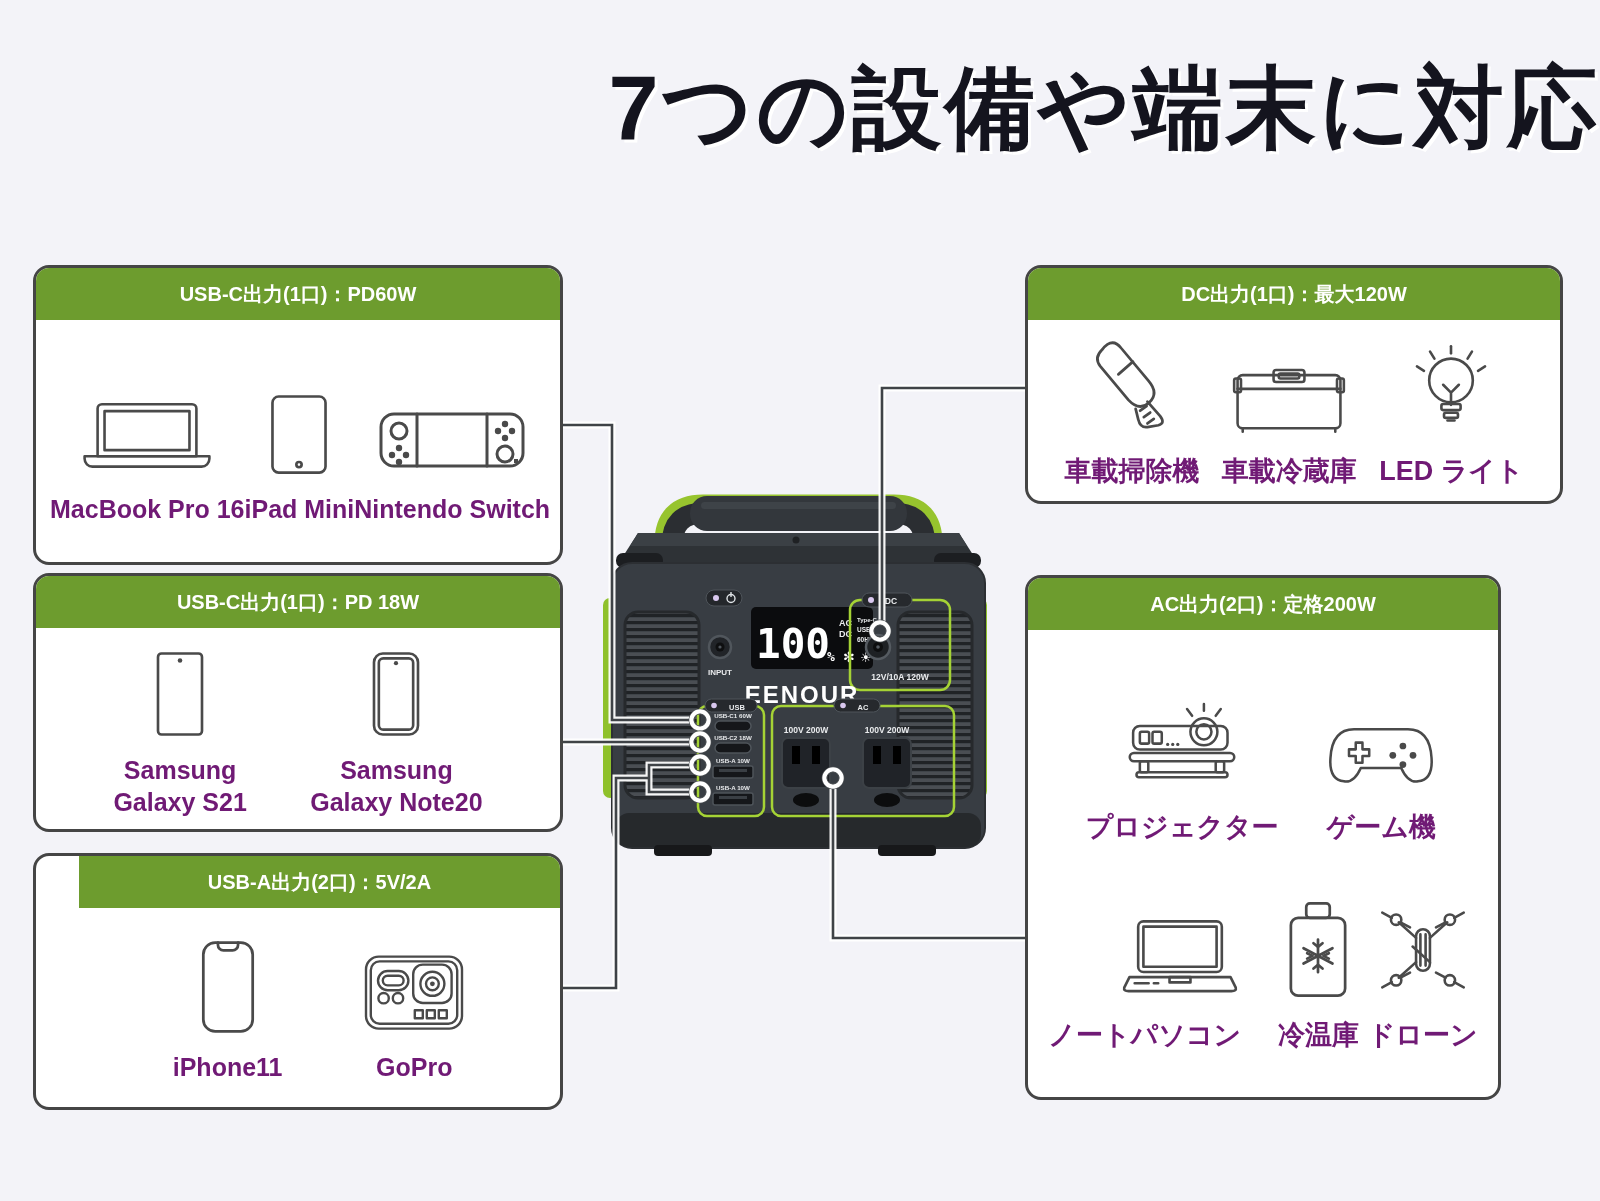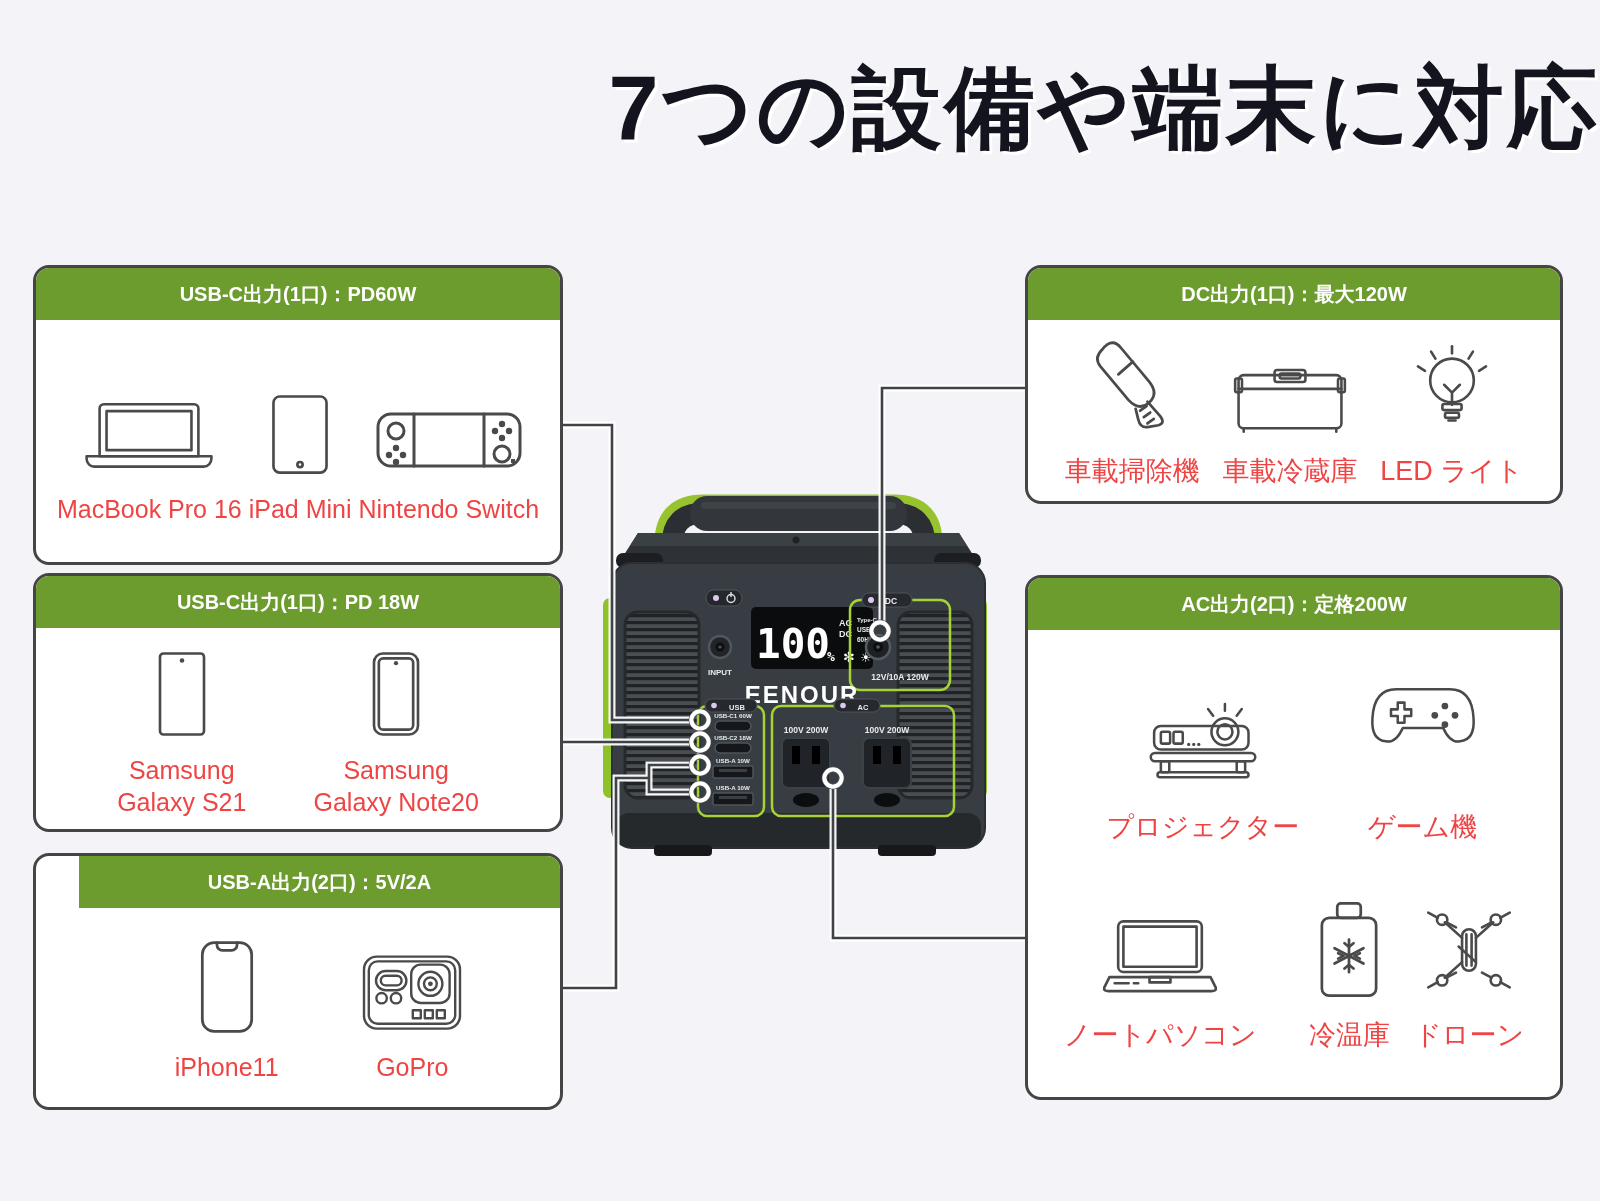--- a/index.html
+++ b/index.html
@@ -23,21 +23,21 @@
     text-align:center;height:52px;line-height:52px;flex:0 0 auto;white-space:nowrap;
   }
   .box-body{
     flex:1;display:flex;align-items:center;justify-content:space-evenly;padding:0 14px;
   }
   .box-body.rows{flex-direction:column;justify-content:space-evenly;align-items:stretch;padding:6px 14px;}
   .row{display:flex;align-items:center;justify-content:space-evenly;}
   .device{display:flex;flex-direction:column;align-items:center;justify-content:flex-end;gap:16px;height:168px;}
   .device .icon{display:flex;align-items:flex-end;justify-content:center;}
   .device-label{
-    font-size:25px;color:#ef4444;font-weight:400;text-align:center;line-height:1.28;white-space:nowrap;
+    font-size:25px;color:#701a75;font-weight:700;text-align:center;line-height:1.28;white-space:nowrap;
   }
   .right .device-label{font-size:27px;}
   .ic{stroke:#4a4a4a;stroke-width:3;fill:none;stroke-linecap:round;stroke-linejoin:round;}
   .ic .fillpart{fill:#4a4a4a;stroke:none;}
   .ic .icotext{fill:#4a4a4a;stroke:none;font-weight:700;font-family:"Liberation Sans",sans-serif;}
   #product-wrap{position:absolute;left:606px;top:495px;width:378px;height:368px;z-index:2;}
   #connector-overlay{position:absolute;left:0;top:0;width:1600px;height:1201px;z-index:3;pointer-events:none;}
   .conn-shadow{stroke:#ffffff;stroke-width:7;fill:none;opacity:.95;}
   .conn{stroke:#3f4347;stroke-width:2.6;fill:none;}
   .ring-outer{fill:none;stroke:#4b4f52;stroke-width:1;}
@@ -199,21 +199,21 @@
           <path d="M79 11 l-5 8"></path>
           <path d="M16 28 l8 5"></path>
           <path d="M94 28 l-8 5"></path>
         </svg>
       </span>
       <div class="device-label">LED ライト</div>
     </div>
   </div>
 </div>
 
-<div class="box right" style="left:1025px;top:575px;width:538px;height:525px;">
+<div class="box right" style="left:1025px;top:575px;width:476px;height:525px;">
   <div class="box-header">AC出力(2口)：定格200W</div>
   <div class="box-body rows">
     <div class="row">
       <div class="device" style="height:170px;">
         <span class="icon">
           <svg class="ic" width="118" height="94" viewBox="0 0 140 110">
             <path d="M96 4 v8 M76 10 l6 8 M116 10 l-6 8"></path>
             <rect x="12" y="30" width="112" height="28" rx="8"></rect>
             <circle cx="96" cy="37" r="16"></circle>
             <circle cx="96" cy="37" r="9"></circle>
@@ -223,36 +223,36 @@
             <circle class="fillpart" cx="59" cy="52" r="1.9"></circle>
             <circle class="fillpart" cx="65" cy="52" r="1.9"></circle>
             <rect x="8" y="62" width="124" height="10" rx="5"></rect>
             <rect x="20" y="72" width="10" height="13" rx="2"></rect>
             <rect x="110" y="72" width="10" height="13" rx="2"></rect>
             <rect x="16" y="85" width="108" height="6" rx="3"></rect>
           </svg>
         </span>
         <div class="device-label">プロジェクター</div>
       </div>
-      <div class="device" style="height:170px;justify-content:space-between;">
+      <div class="device" style="height:170px;">
         <span class="icon">
           <svg class="ic" width="118" height="80" viewBox="0 0 140 95">
             <path d="M38 18 h64 q26 0 28 34 q2 26 -16 28 q-12 2 -20 -16 h-48 q-8 18 -20 16 q-18 -2 -16 -28 q2 -34 28 -34 z"></path>
             <path d="M32 42 h8 v-8 h8 v8 h8 v8 h-8 v8 h-8 v-8 h-8 z"></path>
             <circle class="fillpart" cx="96" cy="38" r="4"></circle>
             <circle class="fillpart" cx="108" cy="49" r="4"></circle>
             <circle class="fillpart" cx="96" cy="60" r="4"></circle>
             <circle class="fillpart" cx="84" cy="49" r="4"></circle>
           </svg>
         </span>
         <div class="device-label">ゲーム機</div>
       </div>
     </div>
     <div class="row">
-      <div class="device" style="height:170px;">
+      <div class="device" style="height:170px;align-items:flex-end;">
         <span class="icon">
           <svg class="ic" width="122" height="88" viewBox="0 0 140 100">
             <rect x="22" y="8" width="96" height="58" rx="6"></rect>
             <rect x="28" y="14" width="84" height="46"></rect>
             <path d="M12 72 h116 l6 12 q1 4 -5 4 h-118 q-6 0 -5 -4 z"></path>
             <rect x="58" y="72" width="24" height="6"></rect>
             <path d="M18 79 h16 M40 79 h5"></path>
           </svg>
         </span>
         <div class="device-label">ノートパソコン</div>

